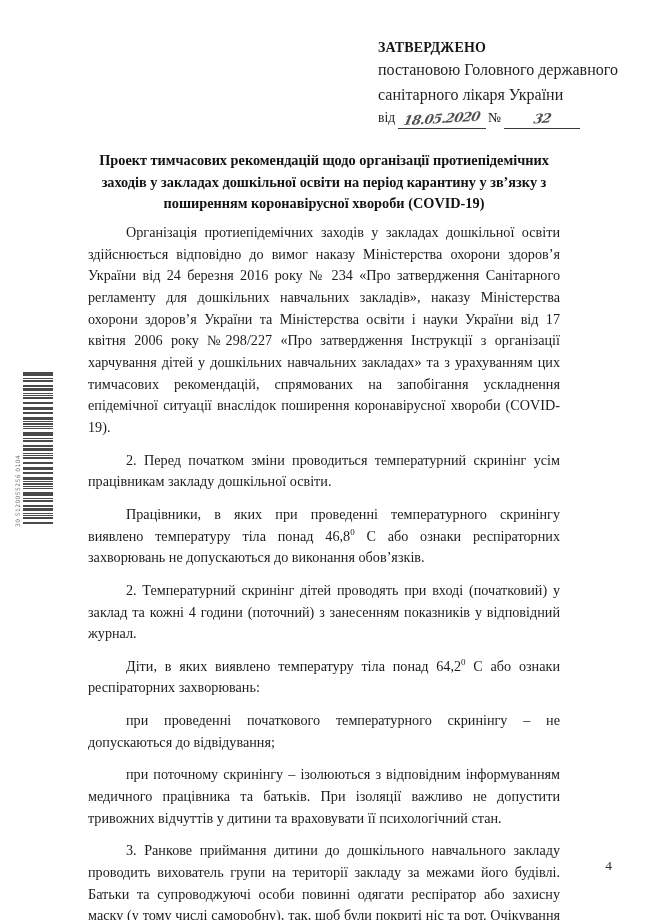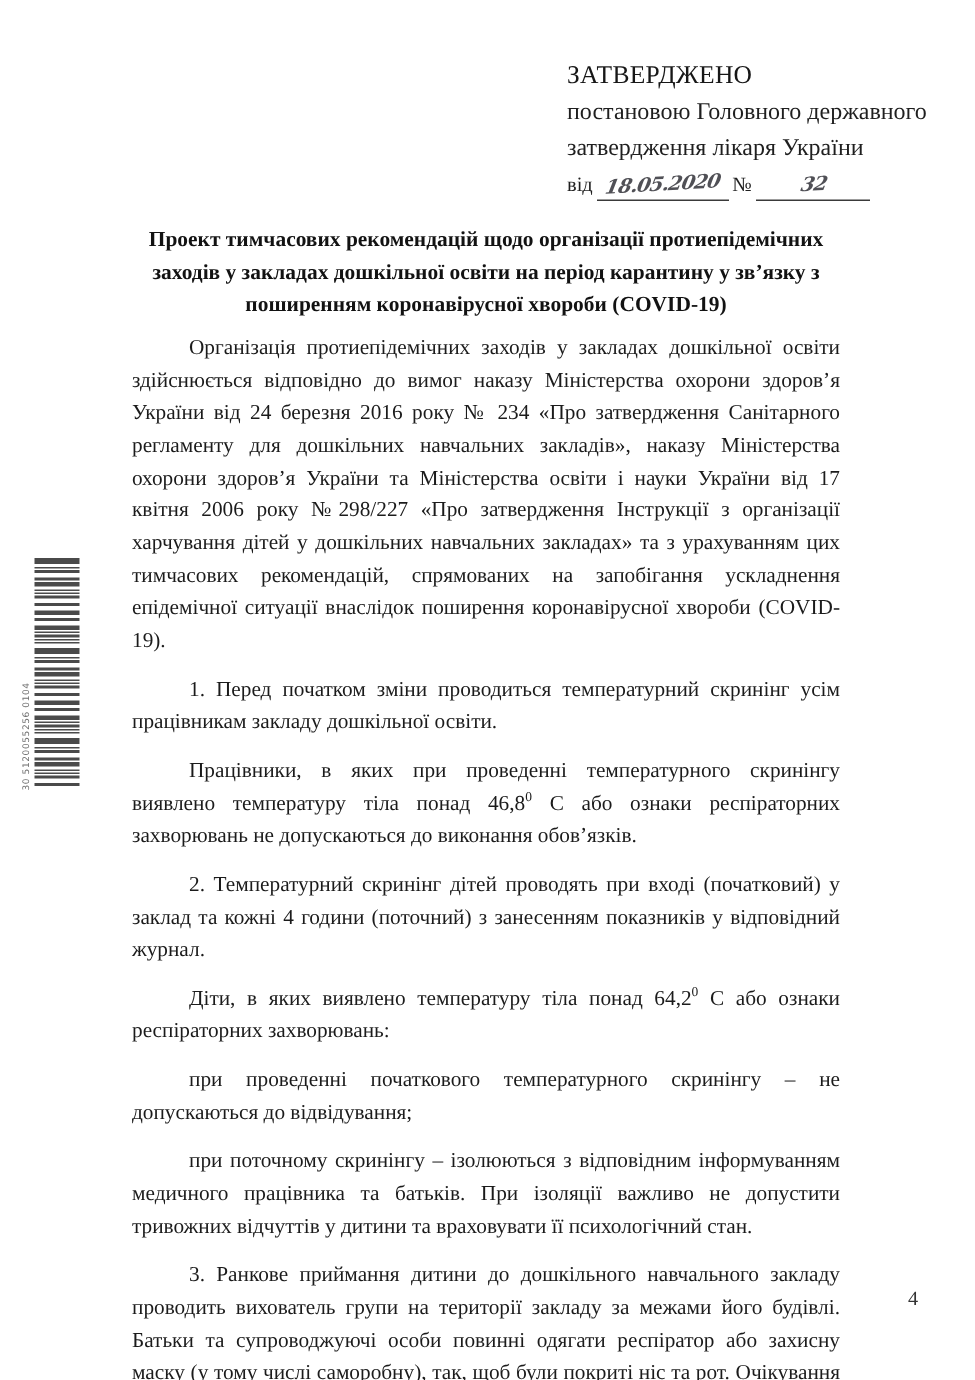--- a/index.html
+++ b/index.html
@@ -18,22 +18,22 @@
   }
 
   
   .approval {
     position: absolute;
     left: 378px;
     top: 38px;
     width: 250px;
   }
   .approval-title {
-    font-weight: normal;
-    font-size: 17px;
+    font-weight: bold;
+    font-size: 14px;
     letter-spacing: 0.2px;
     line-height: 1.45;
     color: #171717;
   }
   .approval-line {
     font-size: 16px;
     line-height: 1.52;
     color: #1f1f1f;
     white-space: nowrap;
   }
@@ -155,39 +155,39 @@
   }
 </style>
 </head>
 <body>
 
 <div class="page">
 
   <div class="approval">
     <div class="approval-title">ЗАТВЕРДЖЕНО</div>
     <div class="approval-line">постановою Головного державного</div>
-    <div class="approval-line">затвердження лікаря України</div>
+    <div class="approval-line">санітарного лікаря України</div>
     <div class="approval-date-row">
       <span class="vid-label">від</span>
       <span class="hand-slot date">
         <span class="hand">18.05.2020</span>
       </span>
       <span class="num-sign">№</span>
       <span class="hand-slot num">
         <span class="hand">32</span>
       </span>
     </div>
   </div>
 
   <div class="doc-title">Проект тимчасових рекомендацій щодо організації протиепідемічних заходів у закладах дошкільної освіти на період карантину у зв’язку з поширенням коронавірусної хвороби (COVID-19)</div>
 
   <div class="body-wrap">
     <p class="para">Організація протиепідемічних заходів у закладах дошкільної освіти здійснюється відповідно до вимог наказу Міністерства охорони здоров’я України від 24 березня 2016 року № 234 «Про затвердження Санітарного регламенту для дошкільних навчальних закладів», наказу Міністерства охорони здоров’я України та Міністерства освіти і науки України від 17 квітня 2006 року №298/227 «Про затвердження Інструкції з організації харчування дітей у дошкільних навчальних закладах» та з урахуванням цих тимчасових рекомендацій, спрямованих на запобігання ускладнення епідемічної ситуації внаслідок поширення коронавірусної хвороби (COVID-19).</p>
 
-    <p class="para">1. Перед початком зміни проводиться температурний скринінг усім працівникам закладу дошкільної освіти.</p>
+    <p class="para">2. Перед початком зміни проводиться температурний скринінг усім працівникам закладу дошкільної освіти.</p>
 
     <p class="para"><span>Працівники, в яких при проведенні температурного скринінгу виявлено температуру тіла понад 46,8</span><sup class="deg">0</sup><span> С або ознаки респіраторних захворювань не допускаються до виконання обов’язків.</span></p>
 
     <p class="para">2. Температурний скринінг дітей проводять при вході (початковий) у заклад та кожні 4 години (поточний) з занесенням показників у відповідний журнал.</p>
 
     <p class="para"><span>Діти, в яких виявлено температуру тіла понад 64,2</span><sup class="deg">0</sup><span> С або ознаки респіраторних захворювань:</span></p>
 
     <p class="para">при проведенні початкового температурного скринінгу – не допускаються до відвідування;</p>
 
     <p class="para">при поточному скринінгу – ізолюються з відповідним інформуванням медичного працівника та батьків. При ізоляції важливо не допустити тривожних відчуттів у дитини та враховувати її психологічний стан.</p>

